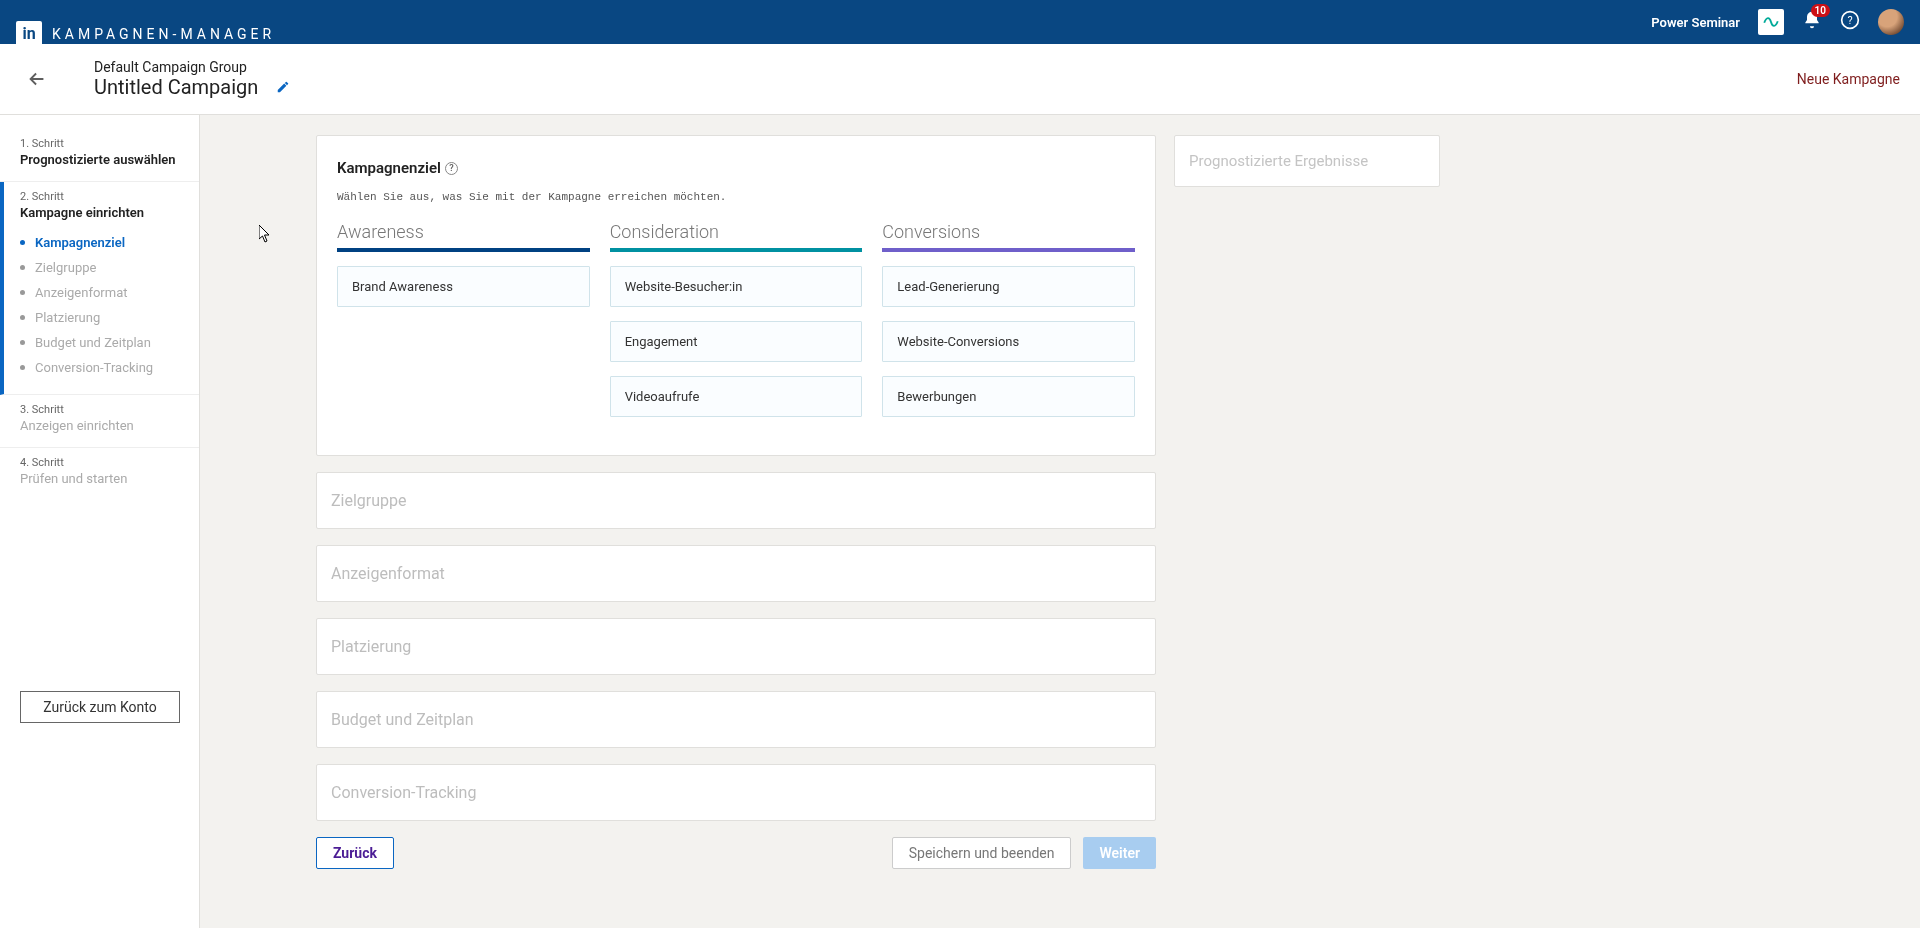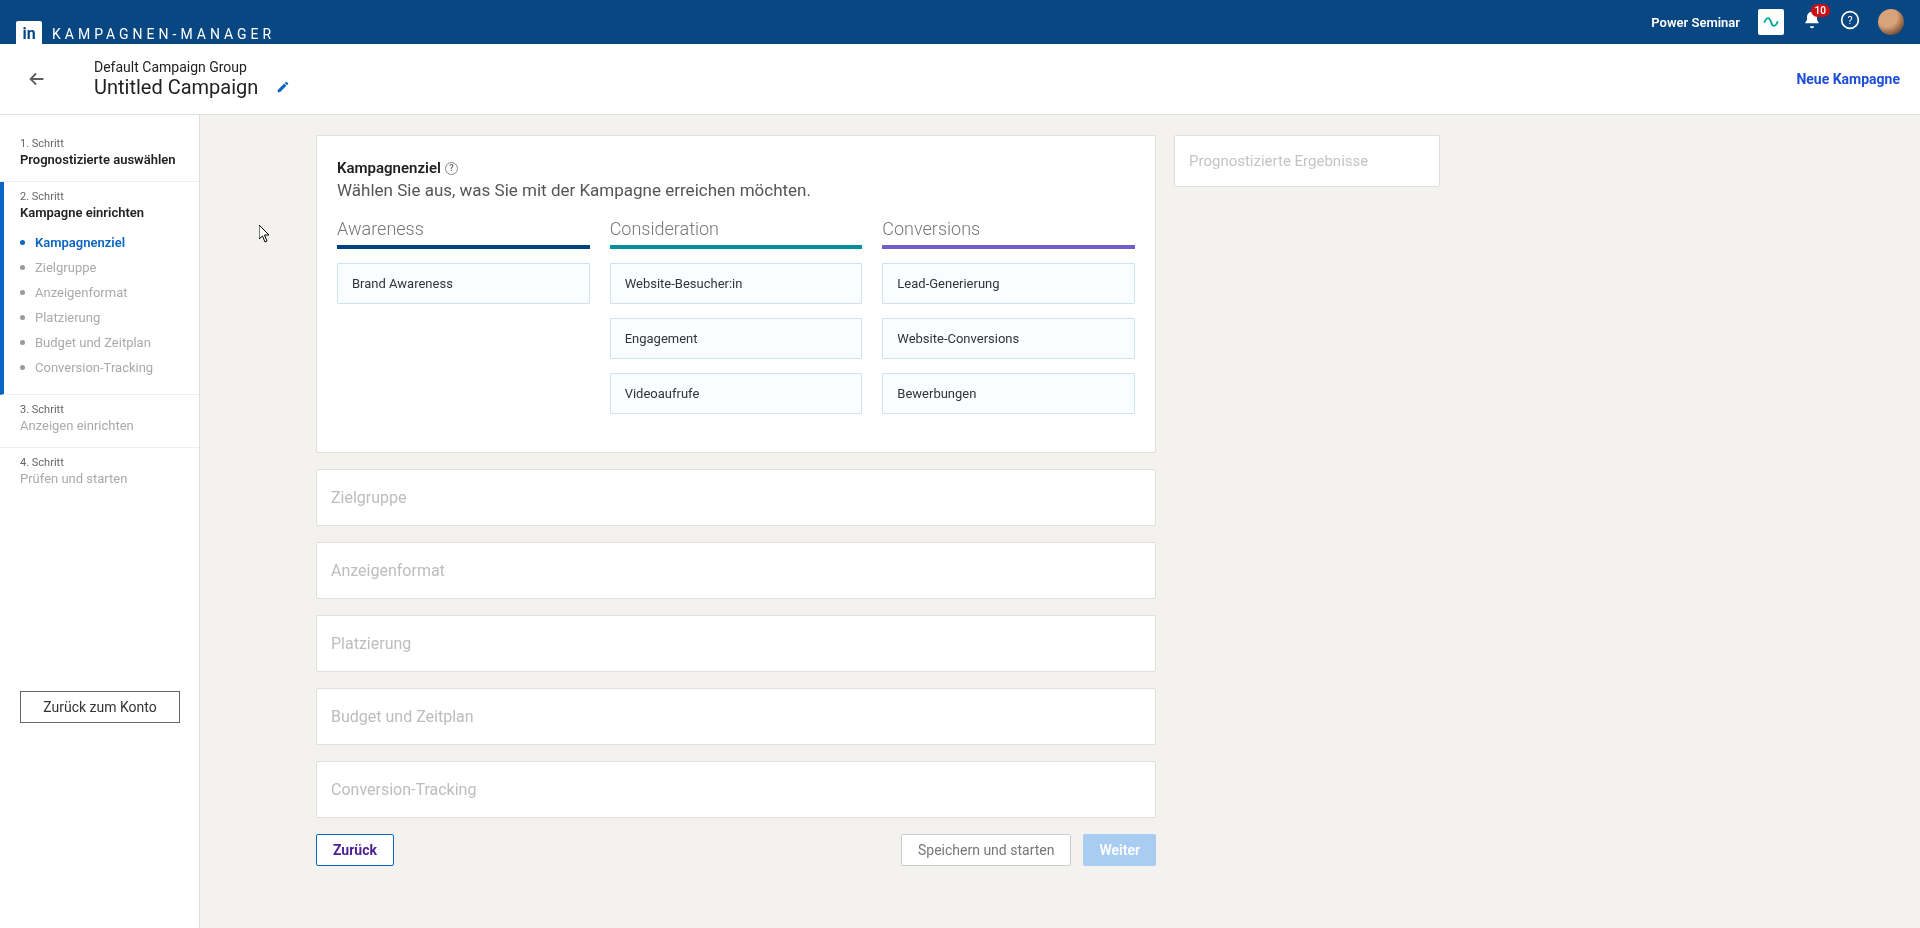--- a/index.html
+++ b/index.html
@@ -20,21 +20,21 @@
   .avatar { width: 26px; height: 26px; border-radius: 50%; background: radial-gradient(circle at 35% 30%, #d8a37a 0 40%, #704830 80%); }
 
   
   .subheader { background: #fff; height: 71px; display: flex; align-items: center; padding: 0 20px; border-bottom: 1px solid #e0dfdc; }
   .back-btn { width: 34px; height: 34px; display:flex;align-items:center;justify-content:center;}
   .back-btn svg { width: 22px; height: 22px; stroke:#5e5e5e; }
   .crumb { margin-left: 40px; }
   .crumb-top { font-size: 14px; color: #222; }
   .crumb-title { font-size: 20px; font-weight: 400; color: #222; display: flex; align-items: center; gap: 18px; }
   .edit-icon svg { width: 14px; height: 14px; fill:#0a66c2; }
-  .sub-right { margin-left: auto; font-size: 14px; color: #1d4ed8; font-weight: bold; }
+  .sub-right { margin-left: auto; font-size: 14px; color: #7f1d1d; }
 
   
   .work { display: flex; height: calc(928px - 44px - 66px); }
   .sidebar { width: 200px; background: #fff; border-right: 1px solid #e0dfdc; padding-top: 14px; position: relative; }
   .step { padding: 8px 20px 14px 20px; border-bottom: 1px solid #eee; }
   .step.active { border-left: 4px solid #0a66c2; padding-left: 16px; }
   .step .step-label { font-size: 11px; color: #666; }
   .step .step-title { font-size: 13px; font-weight: 600; color: #222; margin-top: 2px; }
   .step.future .step-title { color: #aaa; font-weight: 400; }
   .substeps { list-style: none; margin-top: 10px; }
@@ -43,21 +43,21 @@
   .substeps li.current { color: #0a66c2; font-weight: 600; }
   .substeps li.current::before { background: #0a66c2; }
   .back-account { position: absolute; bottom: 210px; left: 20px; width: 160px; height: 32px; border: 1px solid #666; background: #fff; font-size: 14px; color: #333; }
 
   .main { flex: 1; display: flex; padding: 20px 0 0 116px; gap: 18px; }
   .center-col { width: 840px; }
   .card { background: #fff; border: 1px solid #e0dfdc; border-radius: 2px; margin-bottom: 16px; }
   .objective-card { padding: 22px 20px 24px 20px; }
   .card-title { font-size: 15px; font-weight: 600; color: #222; display: inline-flex; align-items: center; gap: 4px; }
   .card-title .q { width: 13px; height: 13px; border: 1px solid #888; border-radius: 50%; font-size: 9px; display:flex;align-items:center;justify-content:center;color:#666; }
-  .card-sub { font-size: 17px; color: #555; margin-top: 3px; }
+  .card-sub { font-size: 11px; color: #555; margin-top: 14px; font-family: Liberation Mono, monospace; }
   .objectives { display: flex; gap: 20px; margin-top: 18px; }
   .obj-col { flex: 1; }
   .obj-head { font-size: 18px; color: #777; font-weight: 300; padding-bottom: 6px; }
   .obj-bar { height: 4px; margin-bottom: 14px; }
   .obj-bar.awareness { background: #004182; }
   .obj-bar.consideration { background: #0091a1; }
   .obj-bar.conversions { background: #6f5fca; }
   .obj-opt { border: 1px solid #d0e3ea; background: #fafdff; padding: 12px 14px; font-size: 13px; color: #333; margin-bottom: 14px; cursor: pointer; border-radius: 1px; }
 
   .collapsed-card { padding: 18px 14px; font-size: 16px; color: #bdbdbd; }
@@ -201,21 +201,21 @@
       </div>
 
       <div class="card collapsed-card">Zielgruppe</div>
       <div class="card collapsed-card">Anzeigenformat</div>
       <div class="card collapsed-card">Platzierung</div>
       <div class="card collapsed-card">Budget und Zeitplan</div>
       <div class="card collapsed-card">Conversion-Tracking</div>
 
       <div class="btn-row">
         <button class="btn btn-outline">Zurück</button>
-        <button class="btn btn-ghost">Speichern und starten</button>
+        <button class="btn btn-ghost">Speichern und beenden</button>
         <button class="btn btn-primary">Weiter</button>
       </div>
     </div>
 
     <div class="right-col">
       <div class="forecast">Prognostizierte Ergebnisse</div>
     </div>
   </div>
 </div>
 

